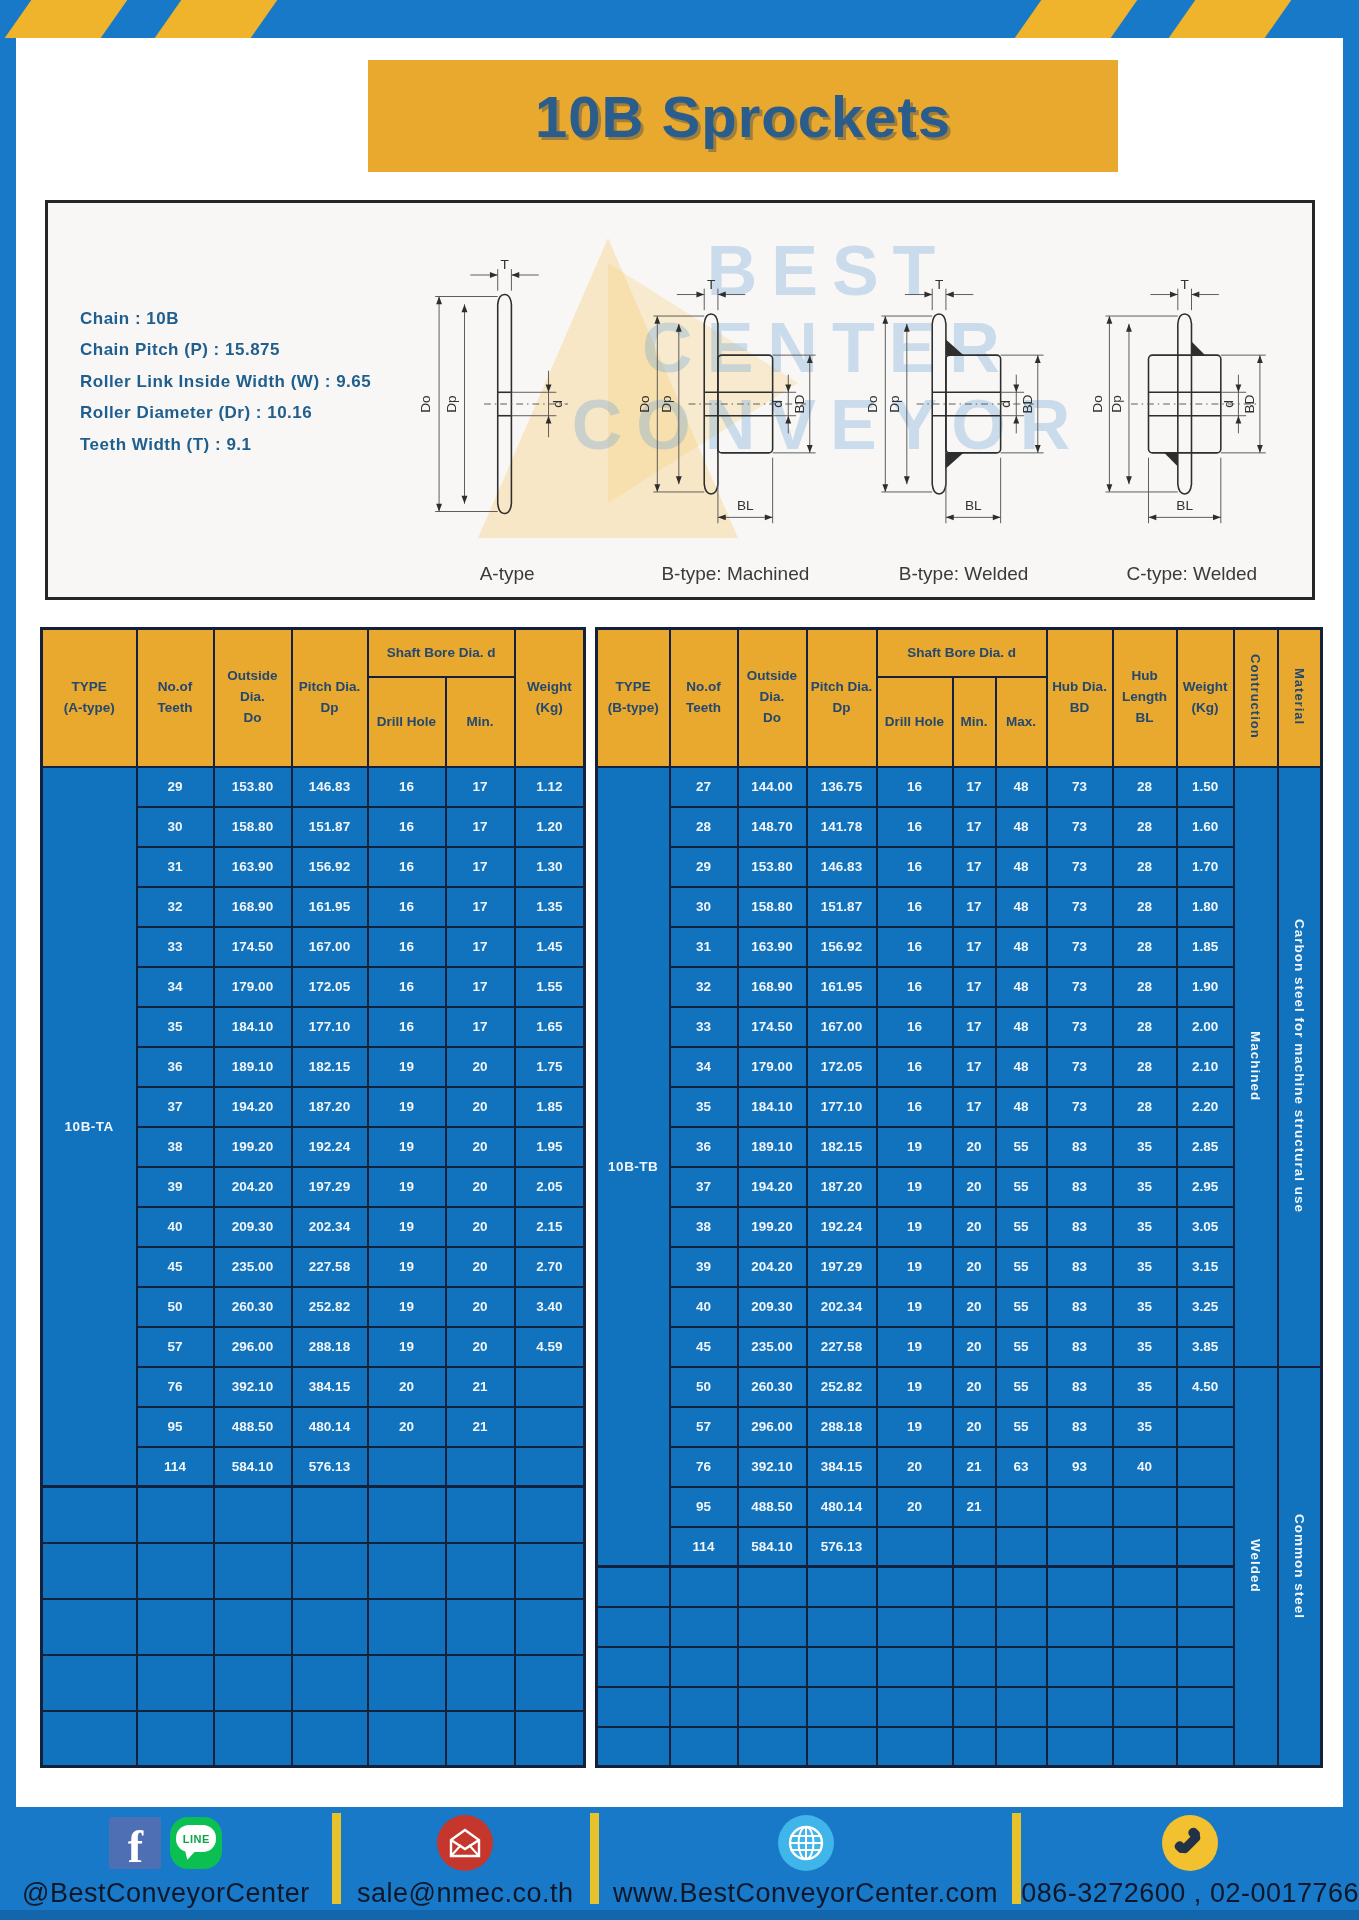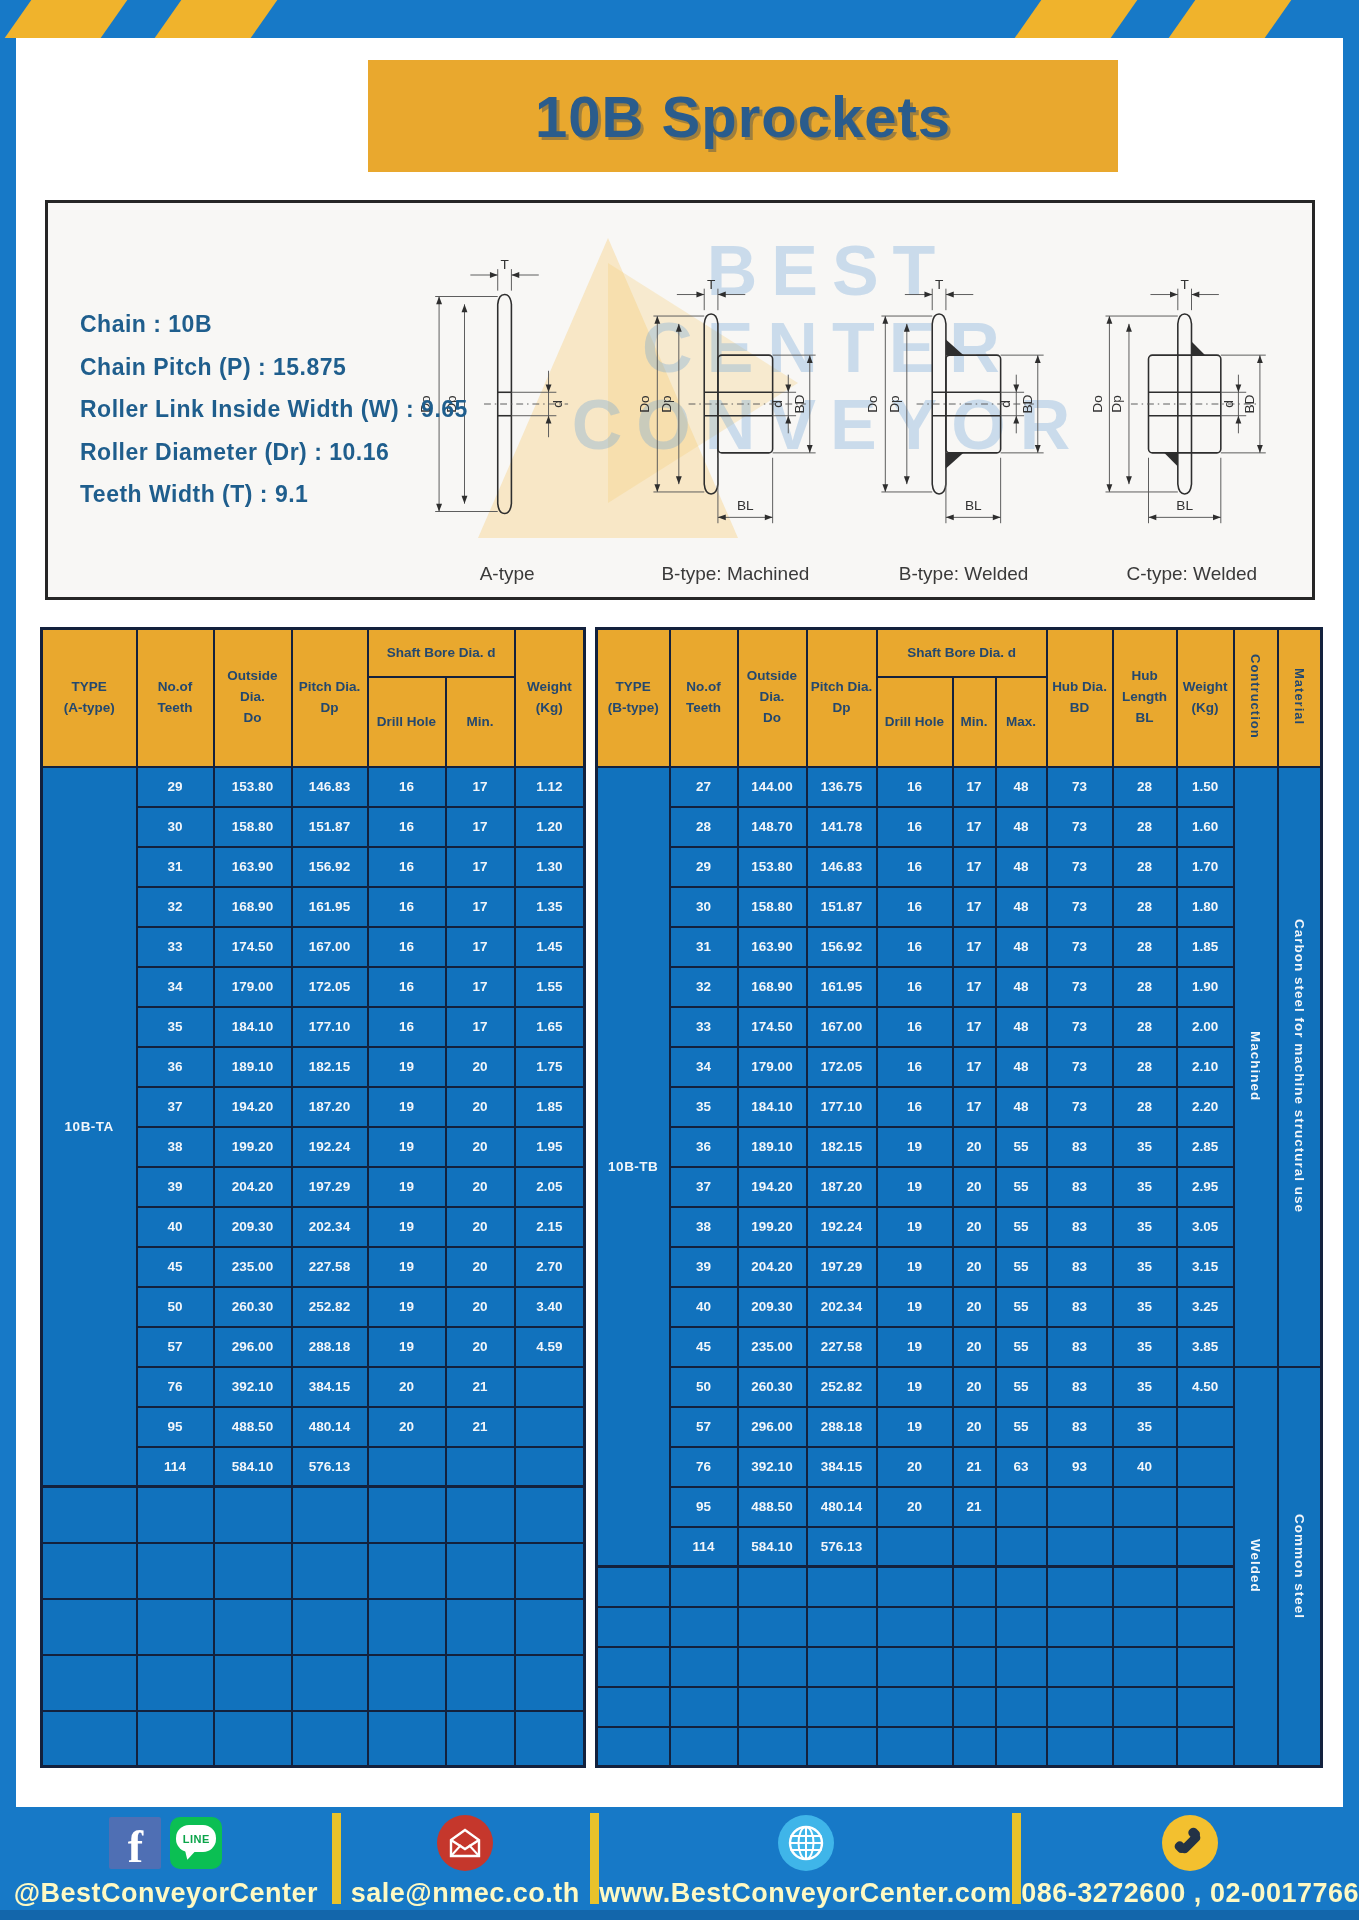--- a/index.html
+++ b/index.html
@@ -29,21 +29,21 @@
 
   
   .spec-box{position:absolute;left:45px;top:200px;width:1270px;height:400px;background:#f8f7f5;border:3px solid #262626;overflow:hidden;}
   .watermark{position:absolute;left:400px;top:30px;width:760px;text-align:center;z-index:0;pointer-events:none;}
   .watermark .wline{font-size:70px;font-weight:bold;letter-spacing:14px;color:rgba(110,165,215,.33);line-height:1.1;}
   .wm-shape{position:absolute;left:430px;top:35px;width:0;height:0;z-index:0;
     border-left:130px solid transparent;border-right:130px solid transparent;border-bottom:300px solid rgba(246,206,120,.38);}
   .wm-shape2{position:absolute;left:560px;top:60px;width:0;height:0;z-index:0;
     border-top:120px solid transparent;border-bottom:120px solid transparent;border-left:190px solid rgba(246,206,120,.30);}
   .spec-lines{position:absolute;left:32px;top:100px;z-index:2;}
-  .spec-lines .sline{font-size:23px;font-weight:bold;color:#1f5e8d;line-height:1.85;letter-spacing:.5px;}
+  .spec-lines .sline{font-size:17px;font-weight:bold;color:#1f5e8d;line-height:1.85;letter-spacing:.5px;}
   .diagrams{position:absolute;left:345px;top:8px;right:6px;bottom:4px;display:flex;z-index:1;}
   .figure{flex:1;display:flex;flex-direction:column;align-items:center;justify-content:flex-end;}
   .figure svg{width:215px;height:330px;}
   .figure .caption{font-size:19px;color:#3a3a3a;margin-top:-6px;padding-bottom:8px;}
   .dline{stroke:#5a5a5a;stroke-width:1;fill:none;}
   .dpart{stroke:#2e2e2e;stroke-width:1.6;fill:none;}
   .dfill{fill:#2e2e2e;}
   .dtext{font-size:14px;fill:#333;font-family:"Liberation Sans",sans-serif;}
   .dash{stroke-dasharray:7 4 1.5 4;}
 
@@ -63,26 +63,26 @@
   table.spec tbody tr.sep td{border-top:3px solid var(--border-navy);}
   td.type-cell{font-size:13.5px;letter-spacing:.5px;}
   .vhead{writing-mode:vertical-rl;text-orientation:mixed;font-size:13px;letter-spacing:1px;margin:0 auto;}
   td.vcell{writing-mode:vertical-rl;text-orientation:mixed;font-size:12.5px;letter-spacing:1px;text-align:center;}
 
   
   .footer{position:absolute;left:0;top:1807px;width:1359px;height:113px;background:var(--frame-blue);}
   .footer-inner{display:flex;height:103px;align-items:stretch;}
   .fsection{display:flex;flex-direction:column;align-items:center;justify-content:flex-start;padding-top:7px;}
   .fsection .ficons{display:flex;gap:9px;align-items:center;height:58px;}
-  .fsection .ftext{font-size:27px;font-weight:bold;color:#fef9c3;margin-top:6px;letter-spacing:.5px;white-space:nowrap;}
+  .fsection .ftext{font-size:27px;font-weight:normal;color:#0f172a;margin-top:6px;letter-spacing:.5px;white-space:nowrap;}
   .fdivider{width:9px;background:#e8c22b;margin:6px 0;}
   .s1{width:333px;}.s2{width:250px;}.s3{width:415px;}.s4{flex:1;}
   .fb-icon{width:52px;height:52px;background:#4f6fb4;display:flex;align-items:flex-end;justify-content:center;border-radius:2px;}
   .fb-icon span{color:#fff;font-size:46px;font-weight:bold;line-height:.95;font-family:"Liberation Serif",serif;}
-  .line-icon{width:52px;height:52px;background:#0bbf53;border-radius:10px;position:relative;}
+  .line-icon{width:52px;height:52px;background:#0bbf53;border-radius:18px;position:relative;}
   .line-bubble{position:absolute;left:6px;top:8px;width:40px;height:27px;background:#fff;border-radius:13px;display:flex;align-items:center;justify-content:center;}
   .line-bubble span{color:#0aa449;font-size:11px;font-weight:bold;letter-spacing:.5px;}
   .line-tail{position:absolute;left:14px;top:33px;width:0;height:0;border-left:4px solid transparent;border-right:7px solid transparent;border-top:10px solid #ffffff;transform:rotate(8deg);}
   .round-icon{width:56px;height:56px;border-radius:50%;display:flex;align-items:center;justify-content:center;}
   .email-bg{background:#c5372c;}
   .globe-bg{background:#3fb5e9;}
   .phone-bg{background:#f3c02f;}
   .footer-bottom{position:absolute;left:0;bottom:0;width:100%;height:10px;background:var(--footer-strip);}
 </style>
 </head>

